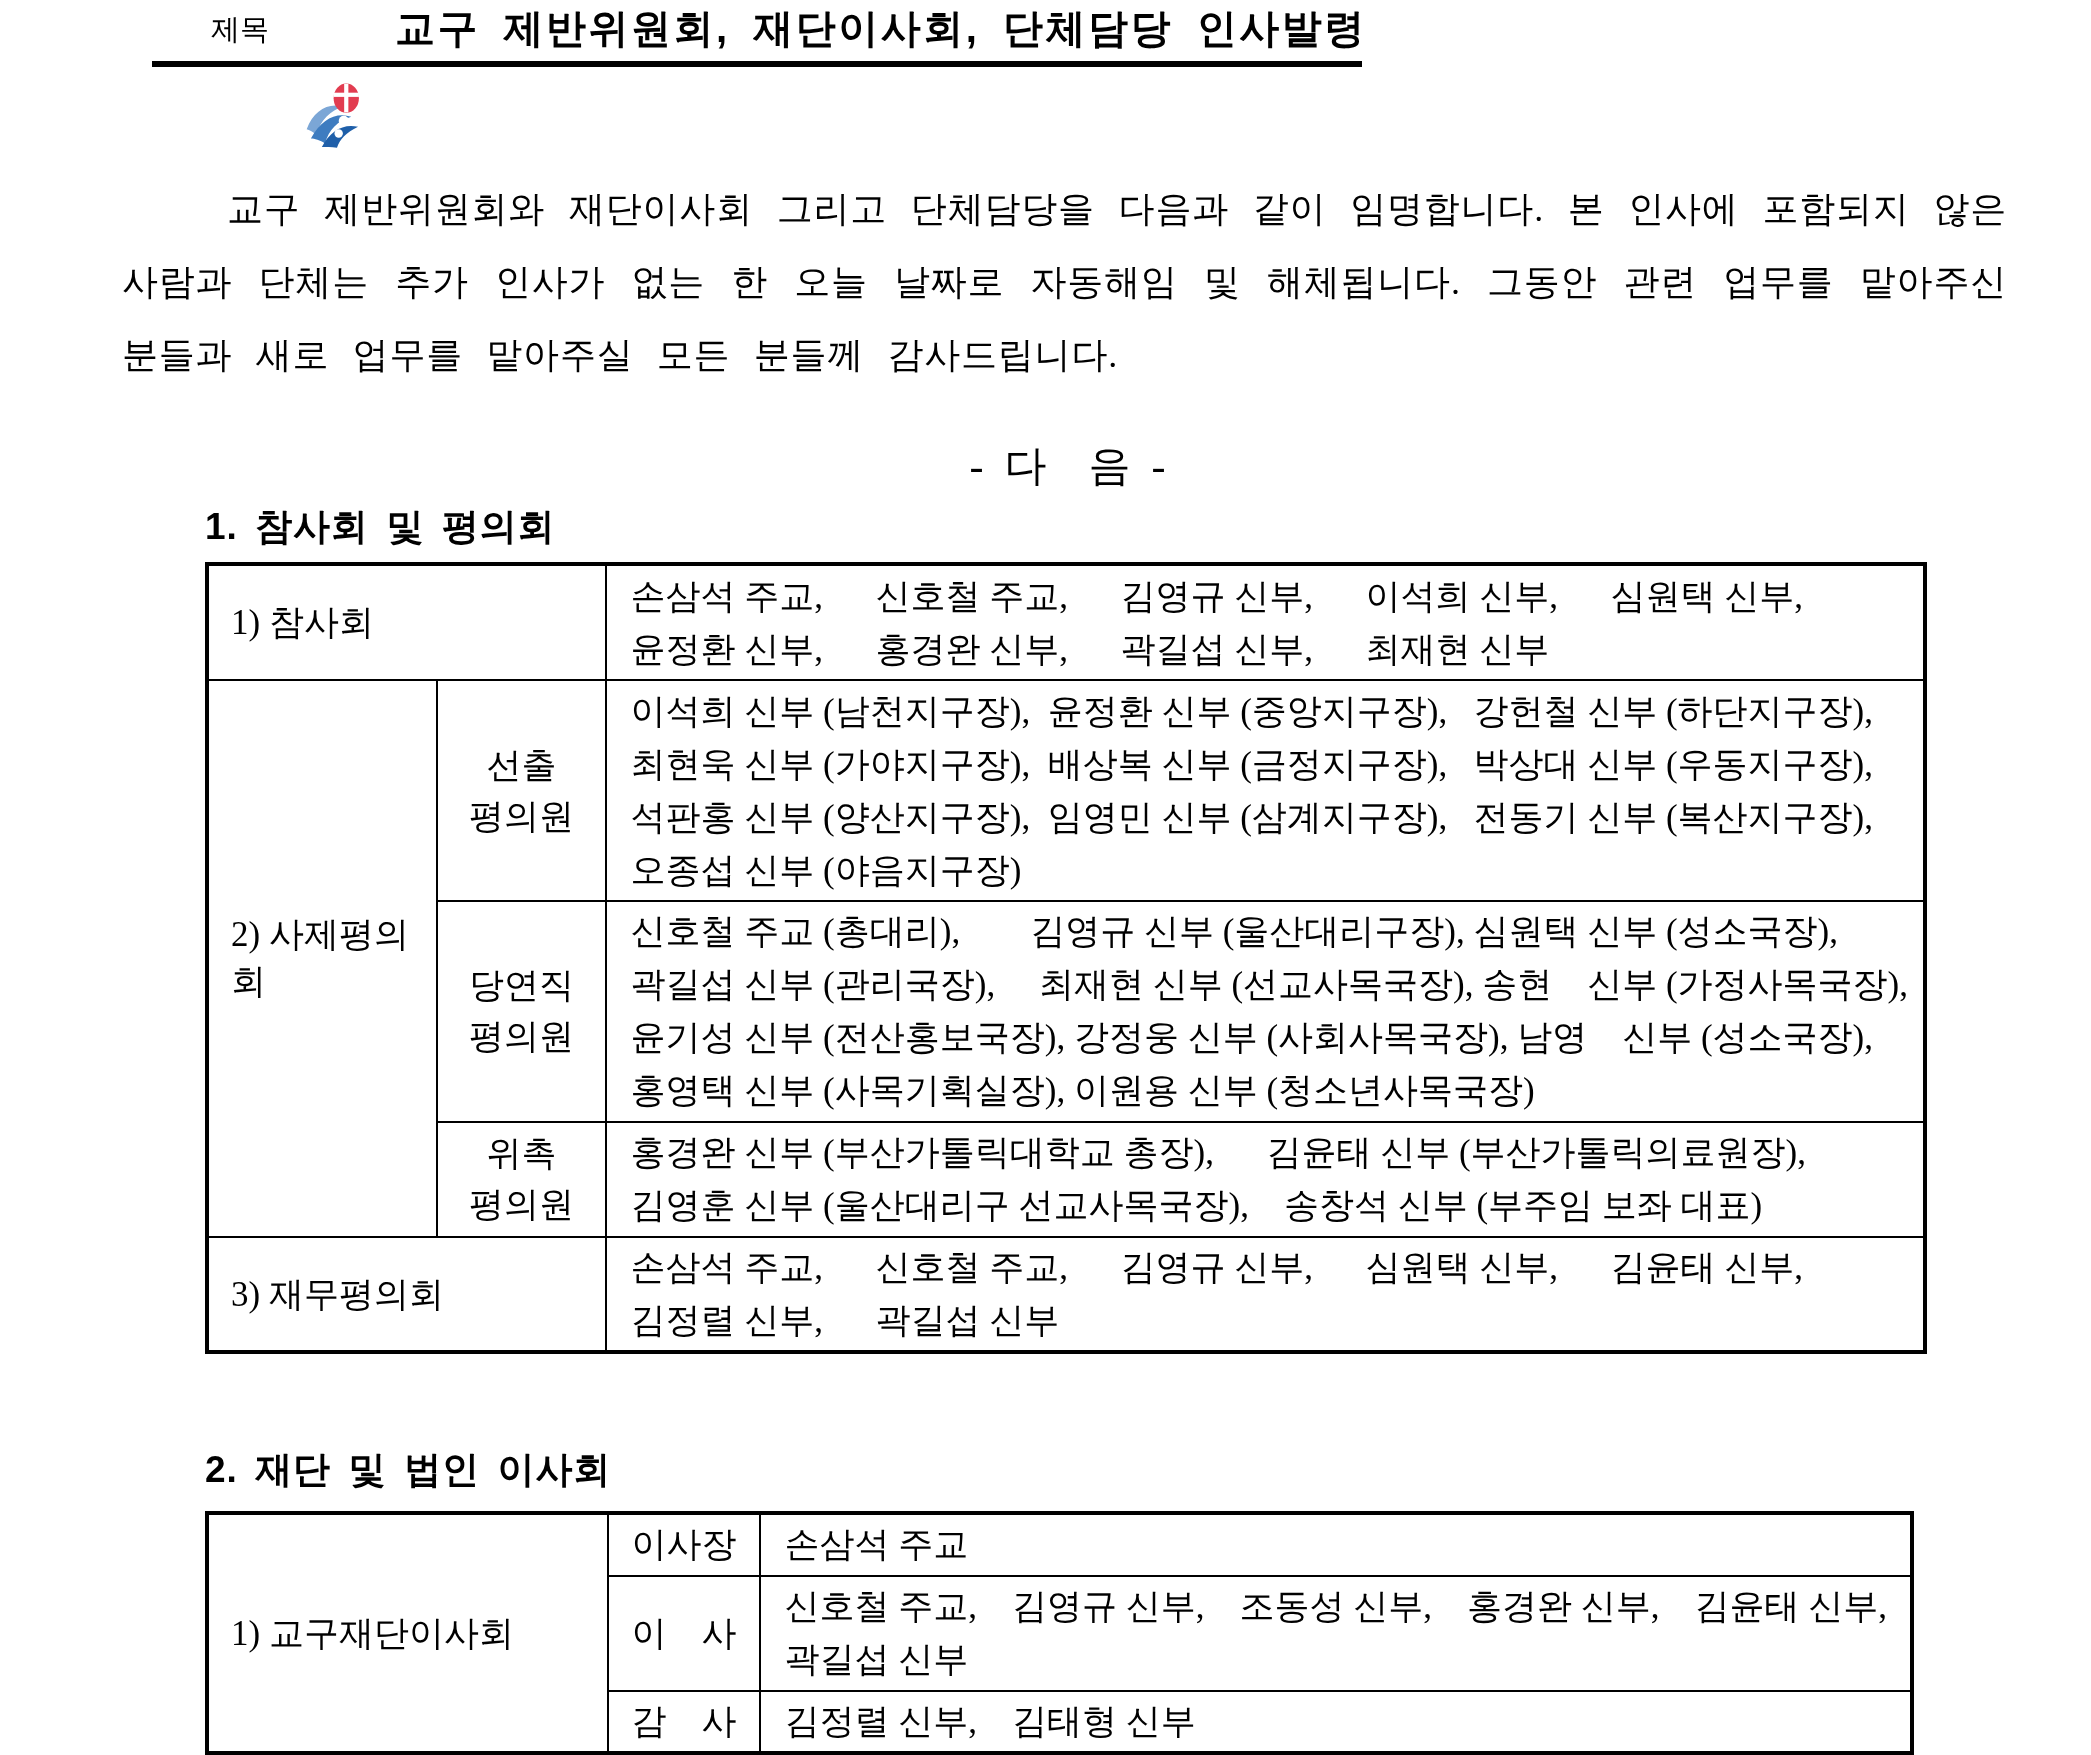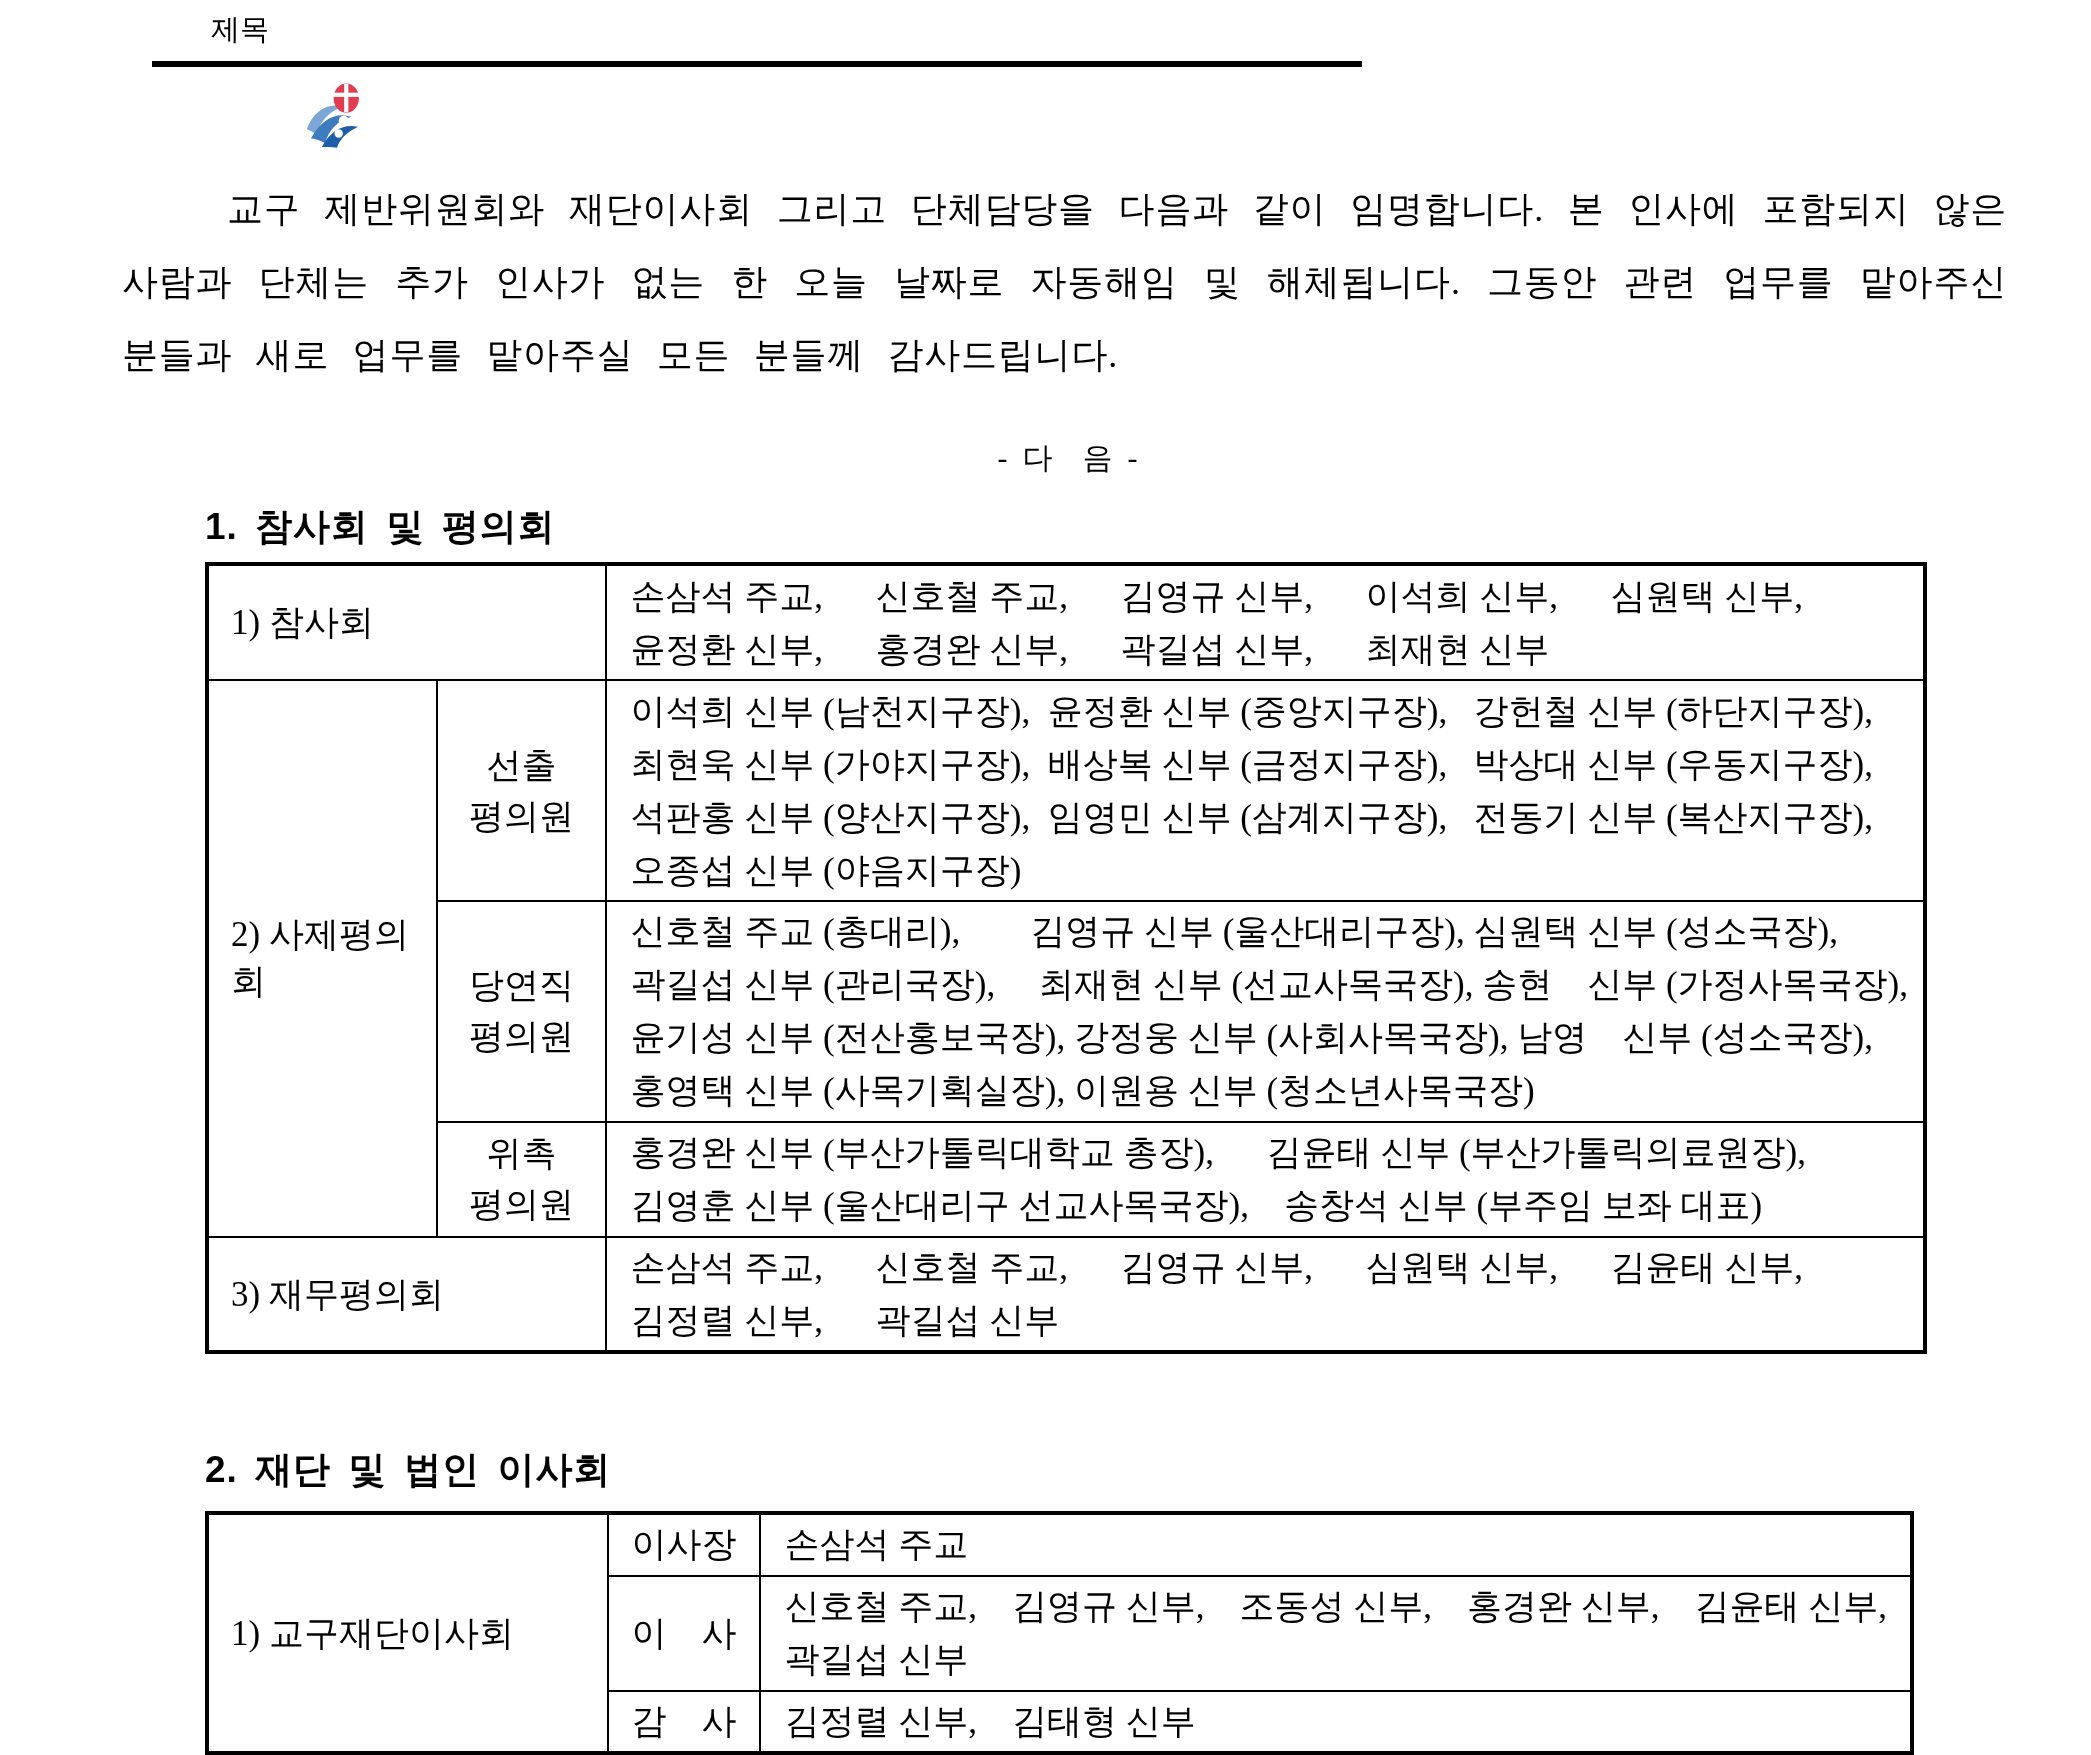--- a/index.html
+++ b/index.html
@@ -25,21 +25,21 @@
     font-family:"Liberation Sans","DejaVu Sans",sans-serif;
     font-size:36px;font-weight:bold;letter-spacing:0.8px;word-spacing:6.7px;
   }
   
   .paragraph{
     margin:25px 84px 0 122px;height:218px;overflow:hidden;
     font-size:36px;line-height:73px;text-align:justify;text-indent:105px;
     letter-spacing:0.8px;word-spacing:13.5px;word-break:keep-all;
   }
   
-  .daum{margin-top:47px;height:42px;text-align:center;font-size:30px;white-space:pre;padding-left:44px;}
+  .daum{margin-top:47px;height:42px;text-align:center;font-size:42px;white-space:pre;padding-left:44px;}
   
   .sec-heading{
     margin:22px 0 0 205px;height:42px;
     font-family:"Liberation Sans","DejaVu Sans",sans-serif;
     font-size:37px;font-weight:bold;letter-spacing:0.8px;word-spacing:6.7px;
   }
   .sec-heading.second{margin-top:91px;}
   
   table{border-collapse:collapse;table-layout:fixed;margin:18.6px 0 0 205px;border:4.2px solid #000;}
   table.t2{margin-top:23.6px;}
@@ -51,20 +51,21 @@
   .cl{white-space:pre;font-size:35px;line-height:53px;}
   .sl{white-space:pre;font-size:35px;line-height:51px;text-align:center;}
   td.h1{height:103px;} td.h4{height:211px;border-radius:16px;} td.h4b{height:213px;} td.h2{height:105px;}
   td.r1{height:52px;} td.r2{height:106px;}
 </style>
 </head>
 <body>
 
 <div class="title-row">
   <span class="title-label">제목</span>
+  <span class="page-title">교구 제반위원회, 재단이사회, 단체담당 인사발령</span>
 </div>
 <div class="title-rule"></div>
 
 <div class="slogan-row">
   <svg width="64" height="66" viewBox="0 0 76 78">
     <path d="M2,56 C10,34 27,24 45,29 C31,34 18,44 14,63 C10,59 5,57 2,56 Z" fill="#7ba6d6"></path>
     <path d="M7,67 C19,44 37,35 55,41 C39,46 28,56 24,73 C18,69 11,67 7,67 Z" fill="#3e7cc0"></path>
     <path d="M20,77 C30,58 45,49 63,53 C49,60 41,68 38,78 C31,77 25,77 20,77 Z" fill="#1f5fa9"></path>
     <circle cx="46" cy="46" r="6" fill="#ffffff"></circle>
     <circle cx="40" cy="61" r="5" fill="#ffffff"></circle>

